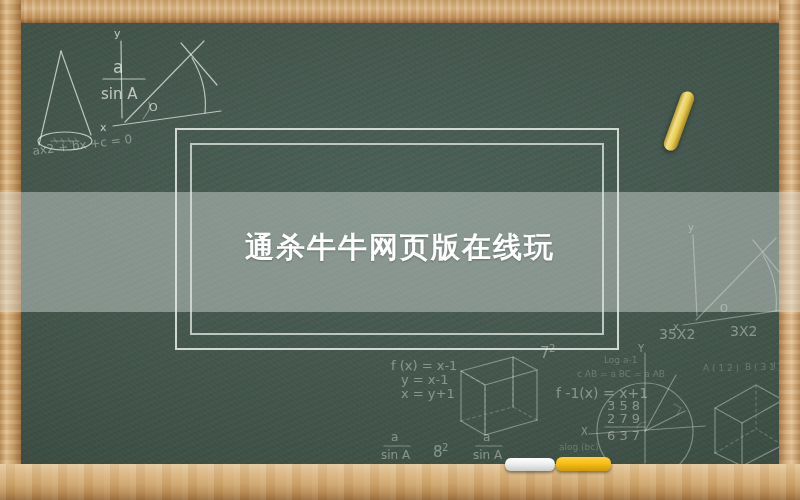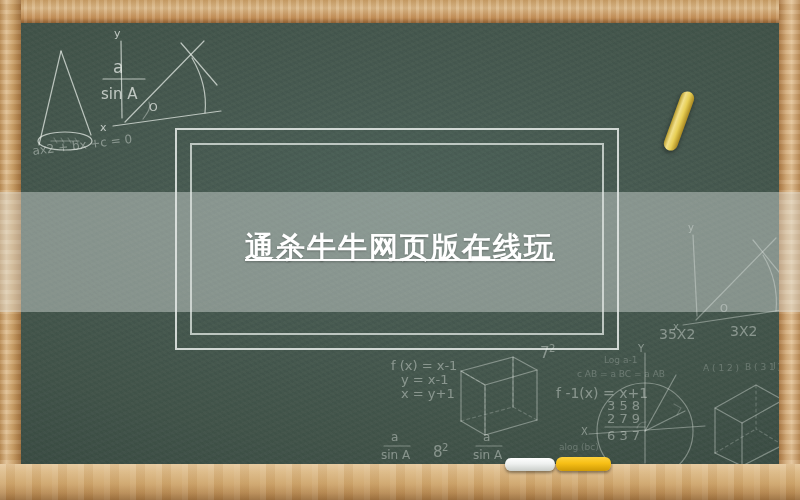--- a/index.html
+++ b/index.html
@@ -88,21 +88,20 @@
   }
 
   
   .title{
     position:absolute;left:0;top:192px;width:800px;height:112px;
     display:flex;align-items:center;justify-content:center;
     color:#ffffff;font-size:29px;font-weight:700;letter-spacing:2px;
     font-family:"DejaVu Sans","Liberation Sans",sans-serif;
     text-shadow:0 1px 2px rgba(0,0,0,.28);
     white-space:nowrap;
-    text-decoration:underline;
   }
 
   
   .stick-yellow{
     position:absolute;left:672px;top:90px;width:14px;height:62px;border-radius:7px;
     background:linear-gradient(90deg,#b89b2c 0%,#f2e08a 30%,#e8cf55 60%,#a8871f 100%);
     transform:rotate(20deg);
     box-shadow:0 2px 5px rgba(0,0,0,.45);
   }
   .ledge-chalk-white{

